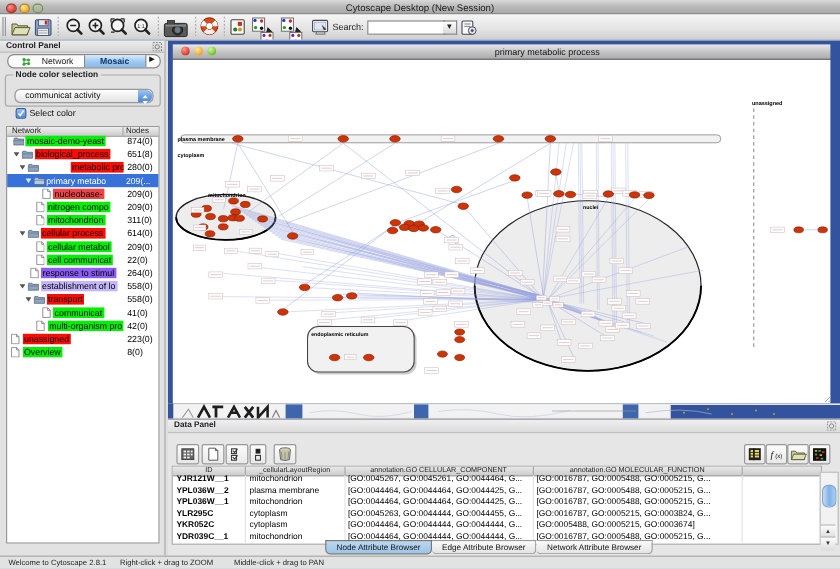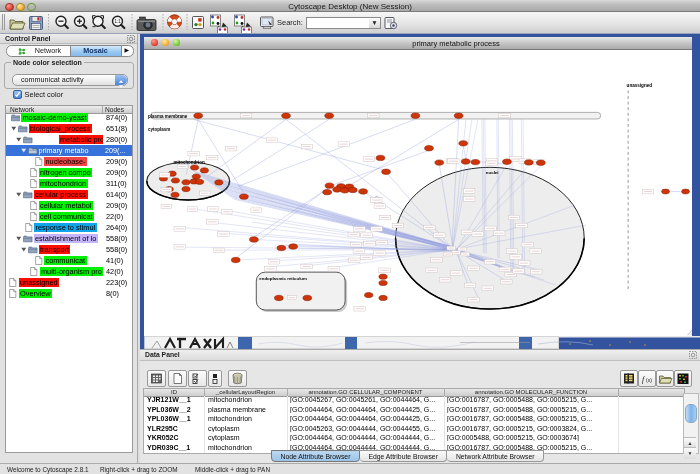--- a/index.html
+++ b/index.html
@@ -232,21 +232,21 @@
       <svg class="abs" style="left:23.5px;top:106.4px" width="7.5" height="9" viewBox="0 0 8 9.6">
         <path d="M0.7 0.5 L5 0.5 L7.3 2.8 L7.3 9.1 L0.7 9.1 Z" fill="#fff" stroke="#777" stroke-width="0.7"></path>
         <path d="M5 0.5 L5 2.8 L7.3 2.8" fill="none" stroke="#777" stroke-width="0.7"></path>
       </svg>
       <div class="abs" style="left:32.5px;top:106.2px;width:64.5px;height:14px;overflow:hidden;line-height:9.6px;font-size:7.35px;"><span style="display:inline-block;vertical-align:top;background:#00f000;color:#000;white-space:nowrap;padding:0 1.5px;">cell communicat</span></div>
       <div class="abs" style="left:100px;top:106.4px;font-size:7.35px;color:#000;white-space:nowrap;">22(0)</div>
       <svg class="abs" style="left:19.0px;top:117.4px" width="7.5" height="9" viewBox="0 0 8 9.6">
         <path d="M0.7 0.5 L5 0.5 L7.3 2.8 L7.3 9.1 L0.7 9.1 Z" fill="#fff" stroke="#777" stroke-width="0.7"></path>
         <path d="M5 0.5 L5 2.8 L7.3 2.8" fill="none" stroke="#777" stroke-width="0.7"></path>
       </svg>
-      <div class="abs" style="left:28px;top:117.2px;width:69px;height:9.6px;overflow:hidden;line-height:9.6px;font-size:7.35px;"><span style="display:inline-block;vertical-align:top;background:#0ea5e9;color:#000;white-space:nowrap;padding:0 1.5px;">response to stimul</span></div>
+      <div class="abs" style="left:28px;top:117.2px;width:69px;height:9.6px;overflow:hidden;line-height:9.6px;font-size:7.35px;"><span style="display:inline-block;vertical-align:top;background:#8b5cf6;color:#000;white-space:nowrap;padding:0 1.5px;">response to stimul</span></div>
       <div class="abs" style="left:100px;top:117.4px;font-size:7.35px;color:#000;white-space:nowrap;">264(0)</div>
       <svg class="abs" style="left:9.5px;top:130.8px" width="5.5" height="5" viewBox="0 0 5.5 5">
         <path d="M0.3 0.8 L5.2 0.8 L2.75 4.4 Z" fill="#555"></path>
       </svg>
       <svg class="abs" style="left:17px;top:129.0px" width="9.5" height="8" viewBox="0 0 11 8.5">
         <path d="M0.5 2.5 L0.5 7.5 L10.5 7.5 L10.5 1.8 L5 1.8 L4.2 0.8 L1.2 0.8 Z" fill="#8fa3bc" stroke="#51637c" stroke-width="0.7"></path>
         <path d="M0.5 3.4 L10.5 3.4" stroke="#51637c" stroke-width="0.5"></path>
       </svg>
       <div class="abs" style="left:27.5px;top:128.2px;width:69.5px;height:9.6px;overflow:hidden;line-height:9.6px;font-size:7.35px;"><span style="display:inline-block;vertical-align:top;background:#c4b5fd;color:#000;white-space:nowrap;padding:0 1.5px;">establishment of lo</span></div>
       <div class="abs" style="left:100px;top:128.4px;font-size:7.35px;color:#000;white-space:nowrap;">558(0)</div>

